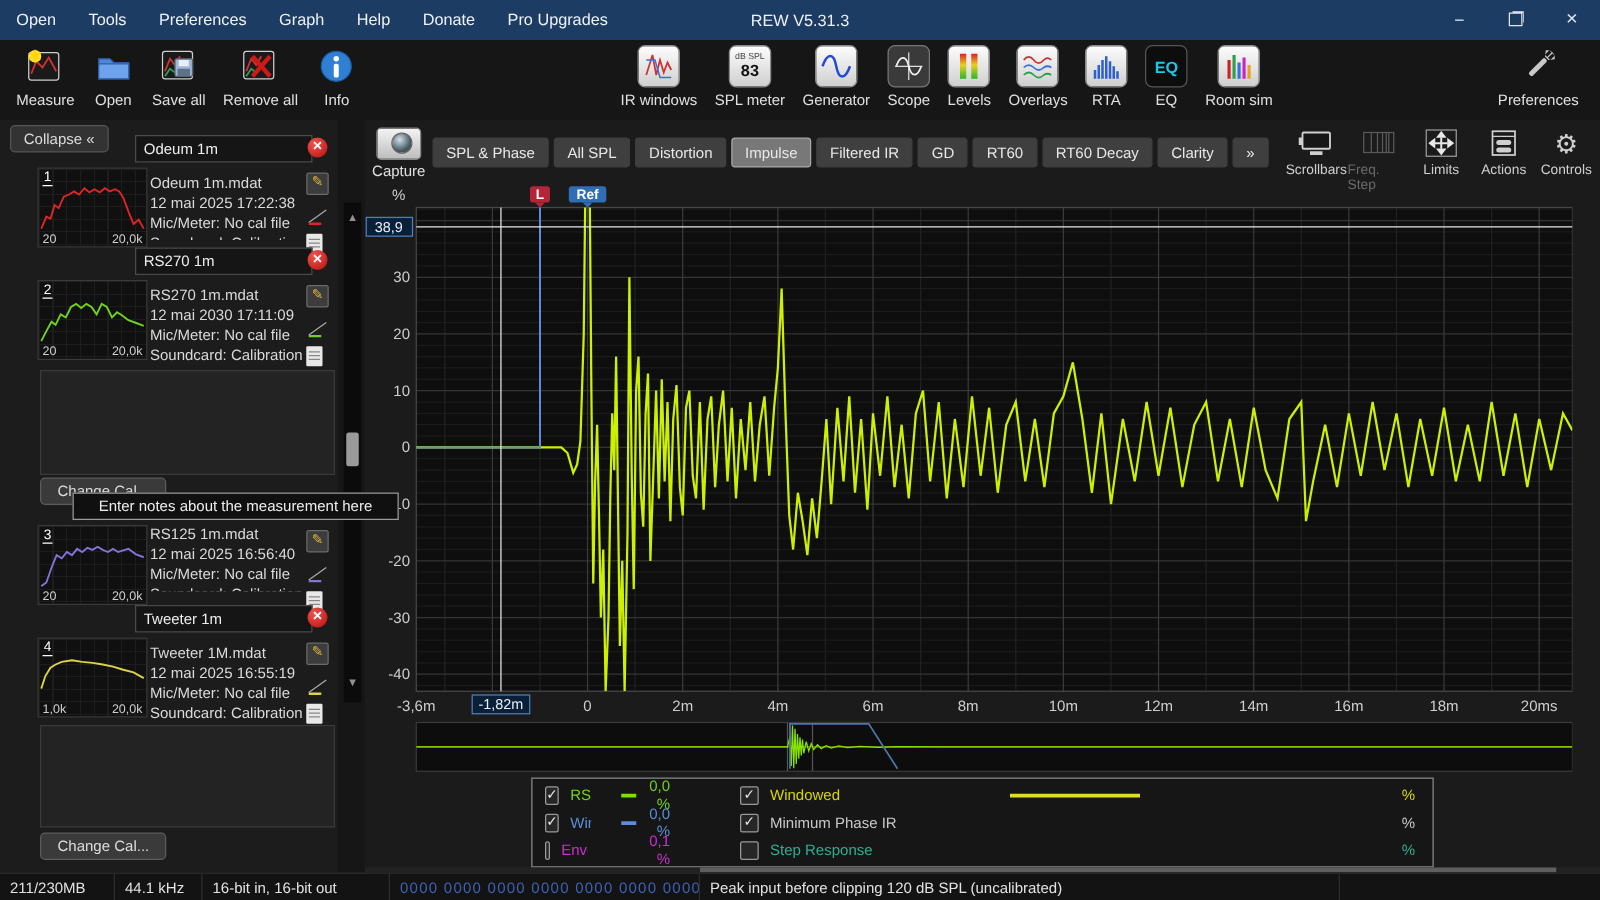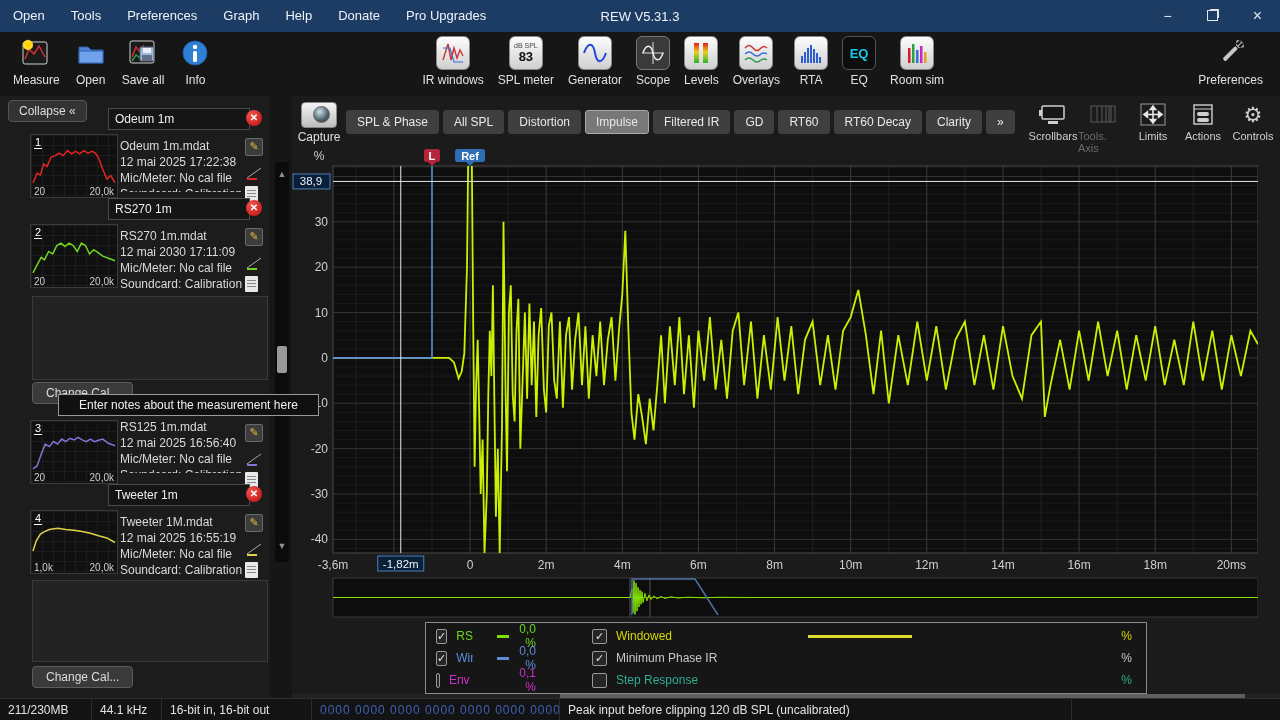--- a/index.html
+++ b/index.html
@@ -141,20 +141,31 @@
               <rect x="13" y="10" width="14" height="14" rx="1" fill="#9fb6d8" stroke="#55636e"></rect>
               <rect x="16" y="11" width="8" height="5" fill="#e8eef5"></rect>
               <rect x="15" y="18" width="10" height="6" fill="#5f7285"></rect>
             </svg>
         </span>
         <span>Save all</span>
       </div>
       <div class="tbtn">
         <span class="ic">
           <svg width="32" height="32">
+              <rect x="3" y="4" width="24" height="22" rx="2" fill="#1a1a1a" stroke="#cfcfcf"></rect>
+              <polyline points="5,20 9,10 13,15 17,8" fill="none" stroke="#cc3333" stroke-width="1.5"></polyline>
+              <polyline points="5,24 9,18 13,21" fill="none" stroke="#2e9e4f" stroke-width="1.5"></polyline>
+              <path d="M10 8 L24 24 M24 8 L10 24" stroke="#d01818" stroke-width="3.5"></path>
+            </svg>
+        </span>
+        <span>Remove all</span>
+      </div>
+      <div class="tbtn">
+        <span class="ic">
+          <svg width="32" height="32">
               <circle cx="16" cy="16" r="12" fill="#2f7fd4" stroke="#1b5fa8"></circle>
               <circle cx="16" cy="10" r="2.2" fill="#fff"></circle>
               <rect x="14" y="14" width="4" height="11" rx="1.5" fill="#fff"></rect>
             </svg>
         </span>
         <span>Info</span>
       </div>
     </div>
 
     <div class="grp-center">
@@ -440,21 +451,21 @@
               <g stroke="#5a5a5a">
                 <rect x="3" y="3" width="24" height="16" fill="none"></rect>
                 <line x1="9" y1="3" x2="9" y2="19"></line>
                 <line x1="14" y1="3" x2="14" y2="19"></line>
                 <line x1="18" y1="3" x2="18" y2="19"></line>
                 <line x1="21" y1="3" x2="21" y2="19"></line>
                 <line x1="23" y1="3" x2="23" y2="19"></line>
               </g>
             </svg>
           </span>
-        <span>Tools. Axis</span>
+        <span>Freq. Step</span>
       </div>
       <div class="rtool">
         <span class="ric">
             <svg width="30" height="24">
               <rect x="3" y="1" width="24" height="21" fill="none" stroke="#9a9a9a"></rect>
               <g stroke="#e8e8e8" stroke-width="1.6" fill="#e8e8e8">
                 <line x1="15" y1="7" x2="15" y2="16"></line>
                 <line x1="10" y1="11.5" x2="20" y2="11.5"></line>
                 <path d="M15 3 l-2.6 3.4 h5.2 z"></path>
                 <path d="M15 20 l-2.6 -3.4 h5.2 z"></path>

